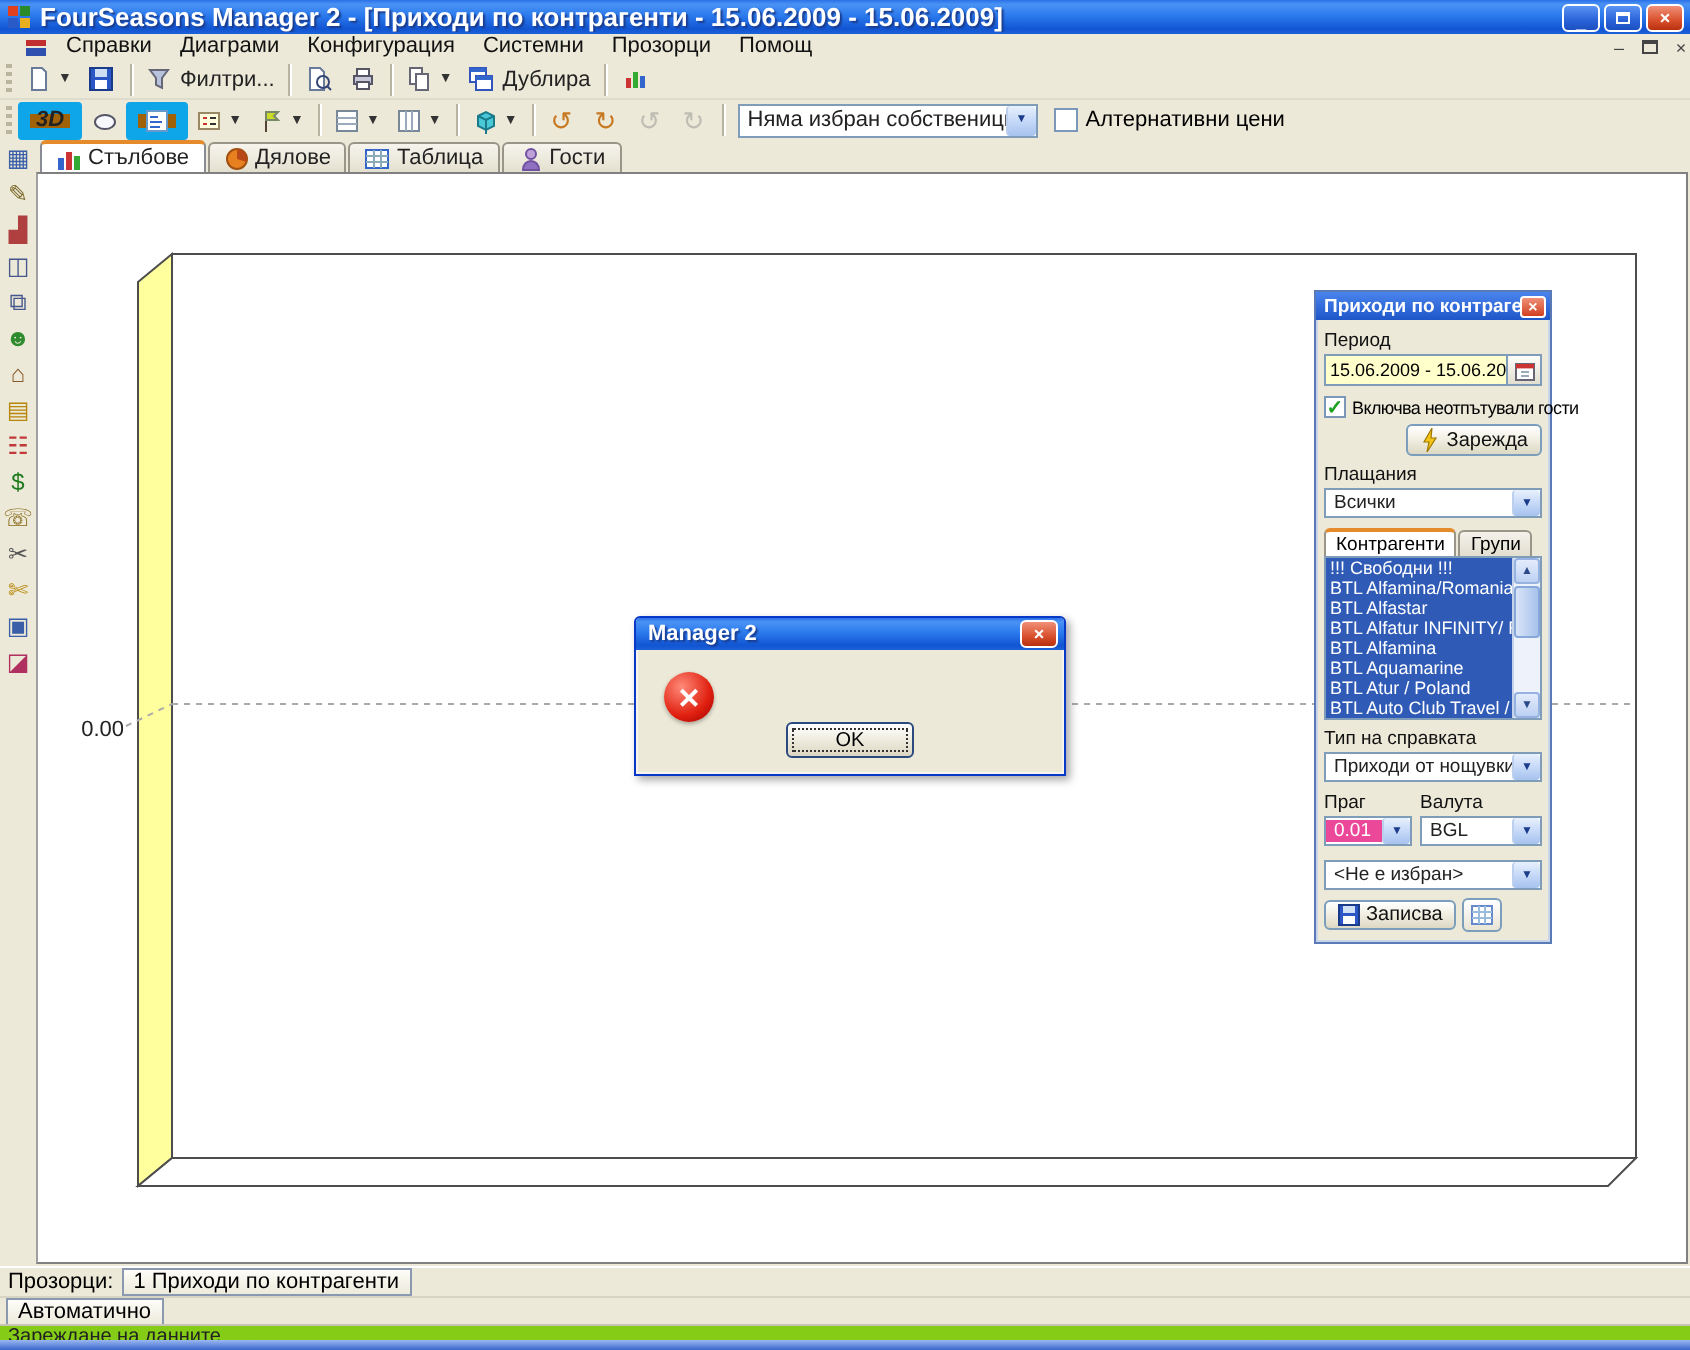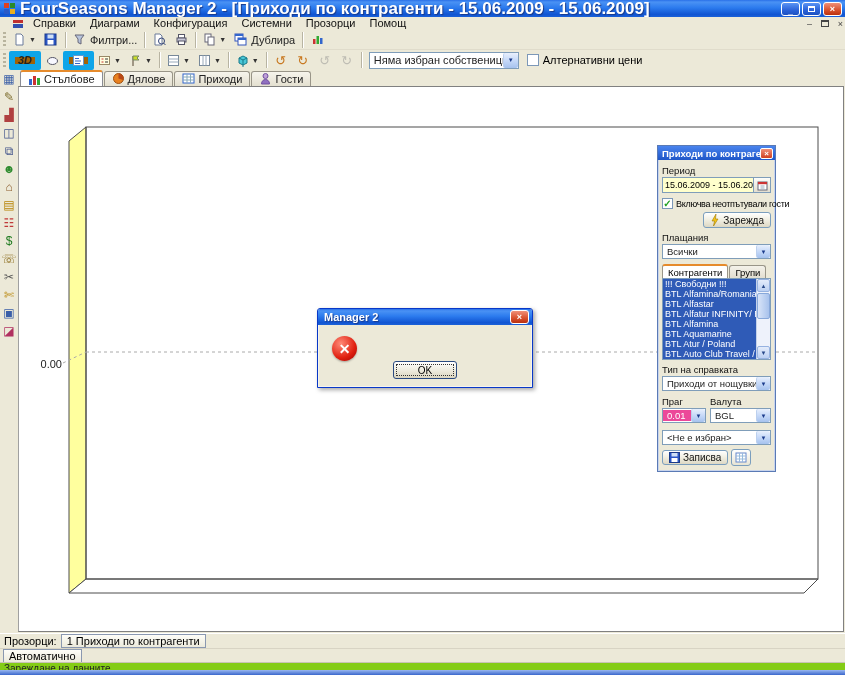--- a/index.html
+++ b/index.html
@@ -3,21 +3,21 @@
 <meta charset="utf-8">
 <style>
   * { margin:0; padding:0; box-sizing:border-box; }
   html,body { width:845px; height:675px; font-family:"Liberation Sans", sans-serif; }
   .screen { position:relative; width:845px; height:675px; background:#ece9d8; overflow:hidden; }
 
   
   .titlebar { position:absolute; left:0; top:0; width:845px; height:17px;
     background:linear-gradient(180deg,#2a70e8 0%,#4a92f4 12%,#2c7bee 45%,#1155d2 85%,#1b61d8 100%);
     display:flex; align-items:center; padding:0 3px; }
-  .titlebar .ttext { color:#fff; font-size:17px; font-weight:bold; text-shadow:1px 1px 1px #1a3a8a; margin-left:4px;
+  .titlebar .ttext { color:#fff; font-size:13px; font-weight:bold; text-shadow:1px 1px 1px #1a3a8a; margin-left:4px;
     white-space:nowrap; overflow:hidden; flex:1; }
   .wbtns { display:flex; gap:2px; }
   .wbtn { width:19px; height:14px; border:1px solid #fff; border-radius:3px; color:#fff;
     display:flex; align-items:center; justify-content:center; font-size:9px; font-weight:bold;
     background:linear-gradient(180deg,#5a94f4,#2a62d8 60%,#1c50c0); }
   .wbtn.close { background:linear-gradient(180deg,#f09078,#d8502c 60%,#b83010); }
   .wbtn .restore-glyph { width:7px; height:6px; border:1px solid #fff; border-top-width:2px; background:transparent; }
   .wbtn.min span { margin-top:5px; }
 
   
@@ -48,21 +48,21 @@
   .combo .val { flex:1; padding:0 4px; white-space:nowrap; overflow:hidden; color:#222; }
   .combo .cbtn { width:15px; height:15px; margin:0; border-left:1px solid #bcd0ee; border-radius:2px;
     background:linear-gradient(180deg,#e8f0fd,#c6d9f8 50%,#a6c2ee); display:flex; align-items:center; justify-content:center;
     font-size:6px; color:#1c3c8c; }
   .owner-combo { width:150px; margin-left:4px; }
   .cb { width:12px; height:12px; border:1px solid #7c98b8; background:#fff; display:inline-flex; align-items:center;
     justify-content:center; font-size:10px; color:#21a121; font-weight:bold; flex:none; }
   .cbrow { display:flex; align-items:center; gap:4px; font-size:11px; margin-left:8px; }
 
   
-  .tabbar { position:absolute; left:18px; top:70px; width:827px; height:16px; display:flex; align-items:center; padding-left:2px; }
+  .tabbar { position:absolute; left:18px; top:70px; width:827px; height:16px; display:flex; align-items:flex-end; padding-left:2px; }
   .vtab { display:inline-flex; align-items:center; gap:3px; font-size:11px; color:#222; padding:0 7px; height:15px;
     border:1px solid #999588; border-bottom:none; border-radius:3px 3px 0 0; margin-right:1px;
     background:linear-gradient(180deg,#f6f4ec,#e4e0d0); }
   .vtab.active { background:#fff; height:16px; border-color:#8a8c95; border-top:2px solid #e68b2c; font-weight:normal; }
 
   
   .sidebar { position:absolute; left:0; top:70px; width:18px; height:562px; background:#ece9d8;
     display:flex; flex-direction:column; align-items:center; padding-top:2px; }
   .sbi { width:16px; height:15px; margin-bottom:3px; display:flex; align-items:center; justify-content:center;
     font-size:12px; line-height:15px; }
@@ -336,21 +336,21 @@
         <circle cx="6.5" cy="6.5" r="5" fill="#e88020" stroke="#a05010"></circle>
         <path d="M6.5 6.5L6.5 1.5A5 5 0 0 1 11.2 8z" fill="#b84818"></path>
       </svg>
       <span>Дялове</span>
     </span>
     <span class="vtab">
       <svg width="13" height="13">
         <rect x="1" y="2" width="11" height="9" fill="#fff" stroke="#3366cc"></rect>
           <path d="M1 5h11M1 8h11M5 2v9M8.5 2v9" stroke="#88aabb"></path>
       </svg>
-      <span>Приходи</span>
+      <span>Таблица</span>
     </span>
     <span class="vtab">
       <svg width="13" height="13">
         <circle cx="6.5" cy="4" r="2.5" fill="#c0a0d8" stroke="#7050a0"></circle>
         <path d="M2.5 12c0-3 2-4.5 4-4.5s4 1.5 4 4.5z" fill="#9070c0" stroke="#7050a0"></path>
       </svg>
       <span>Гости</span>
     </span>
   </div>
 

